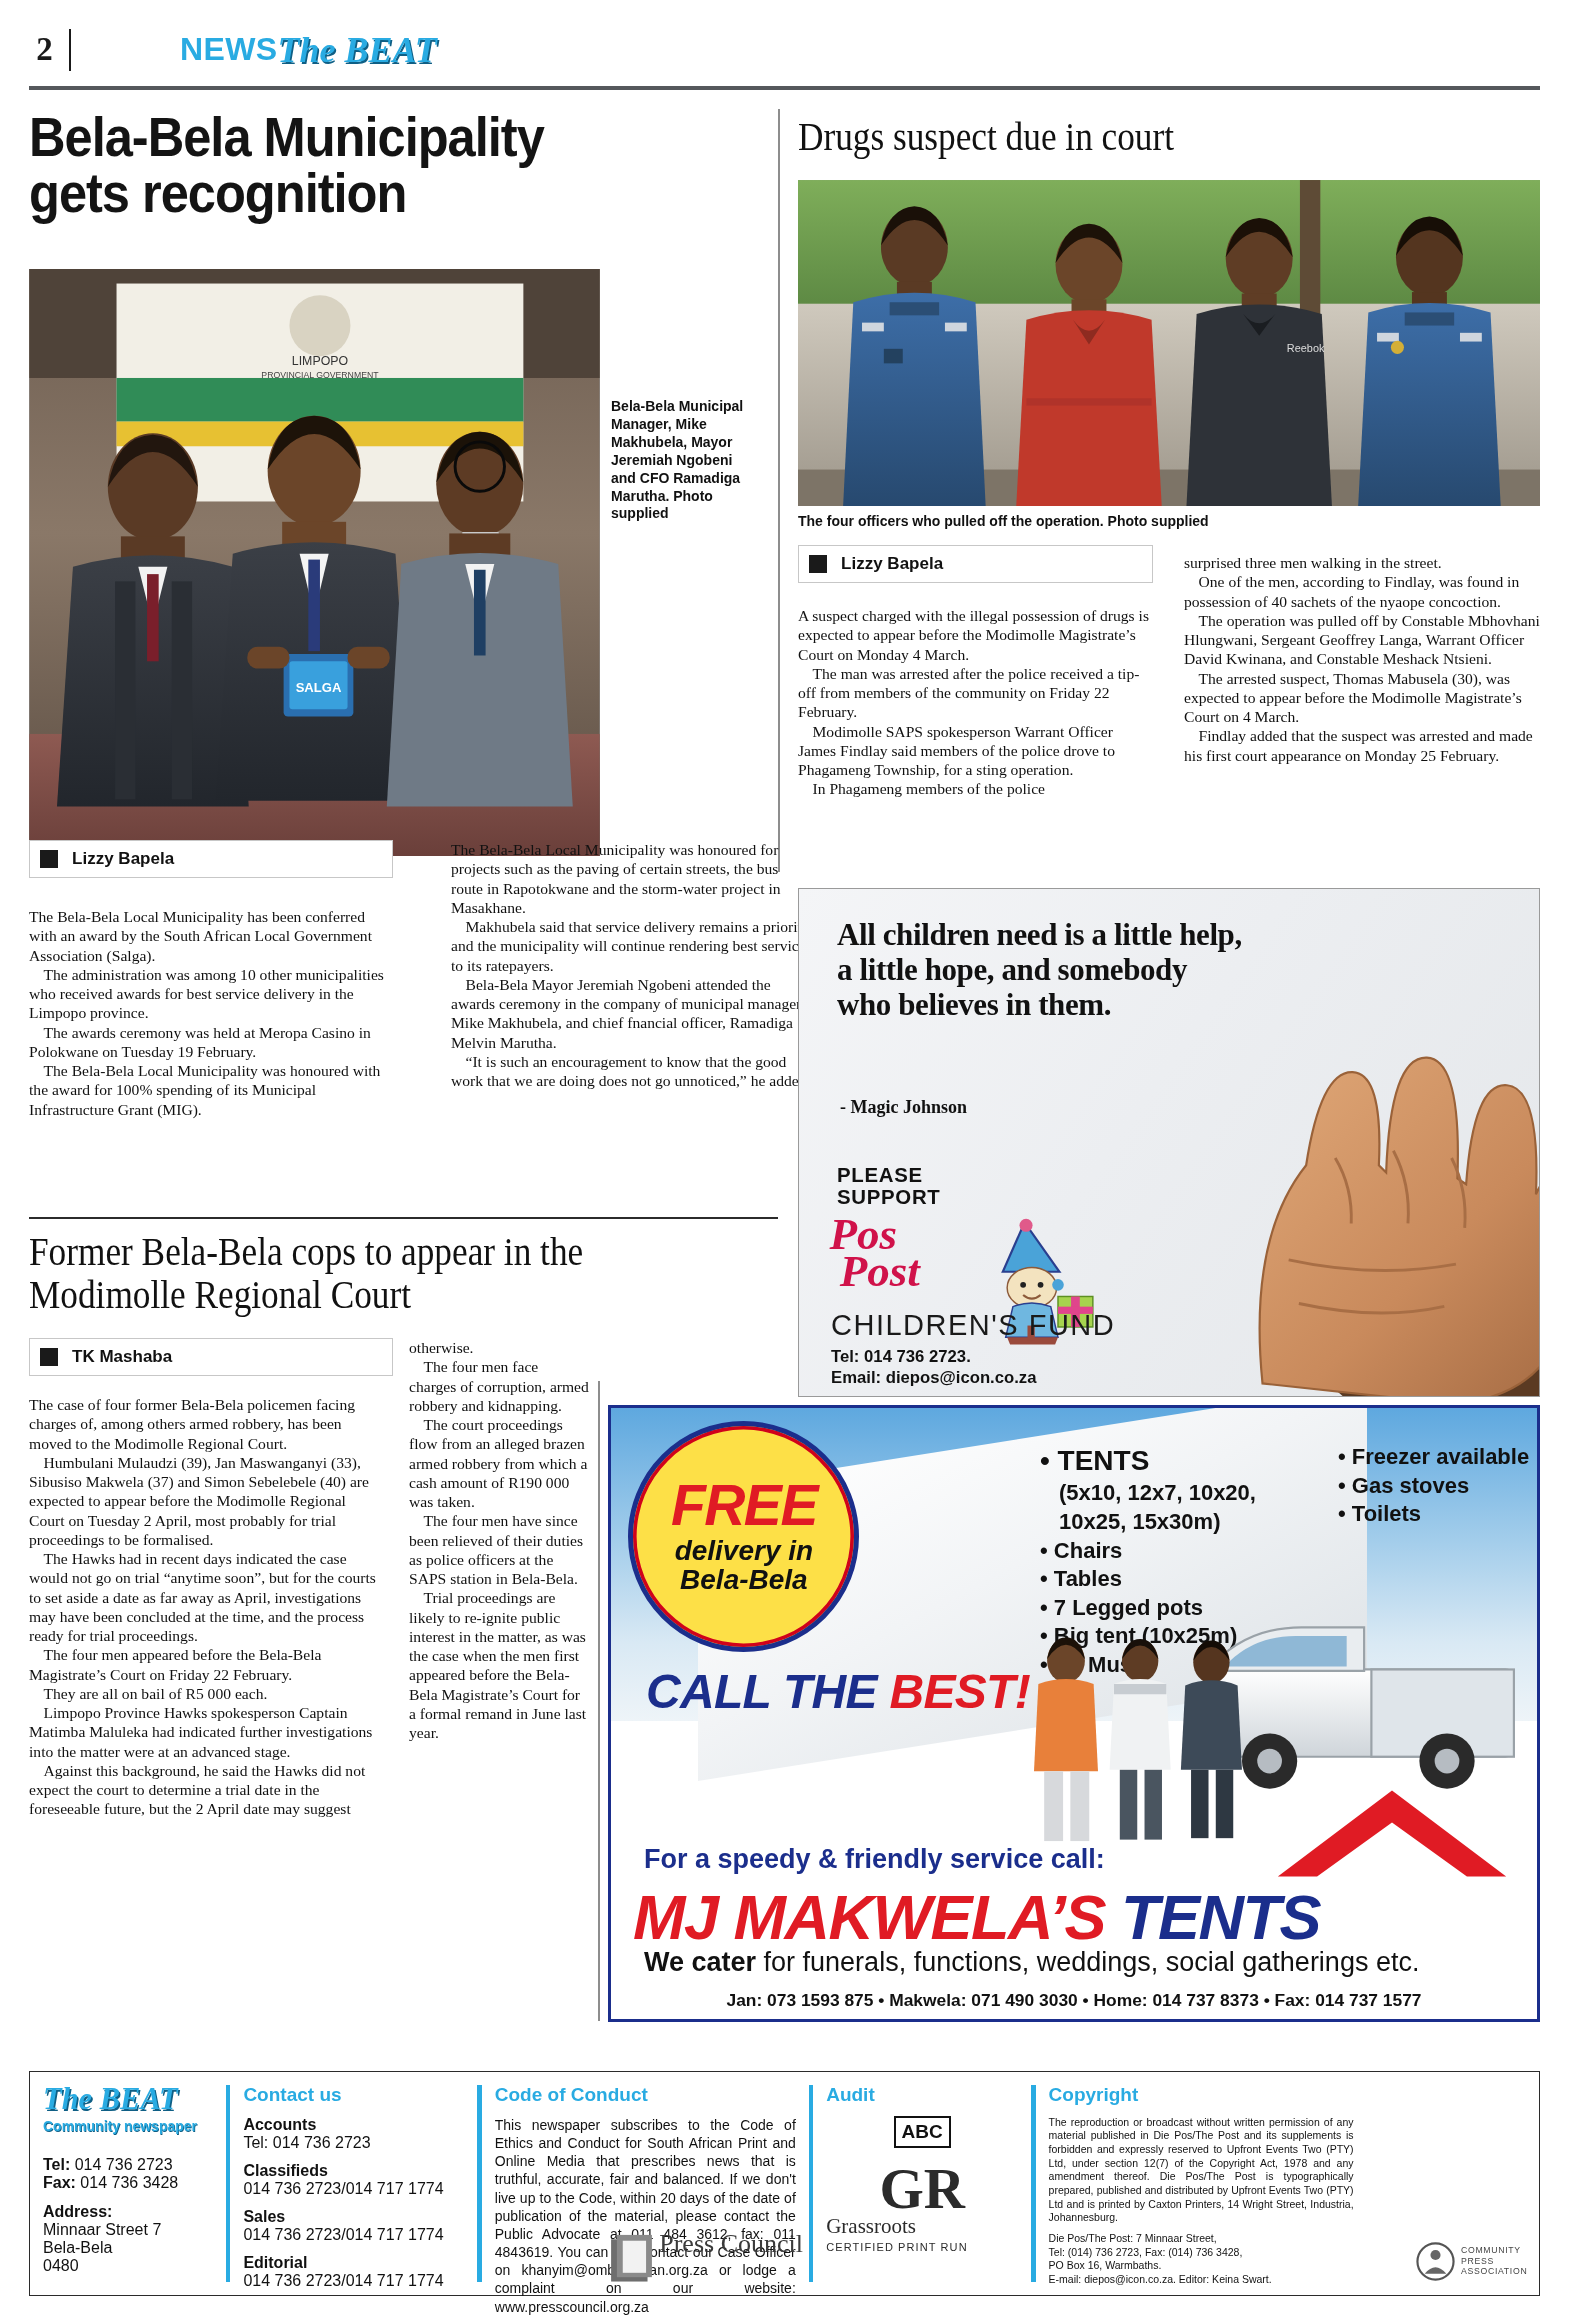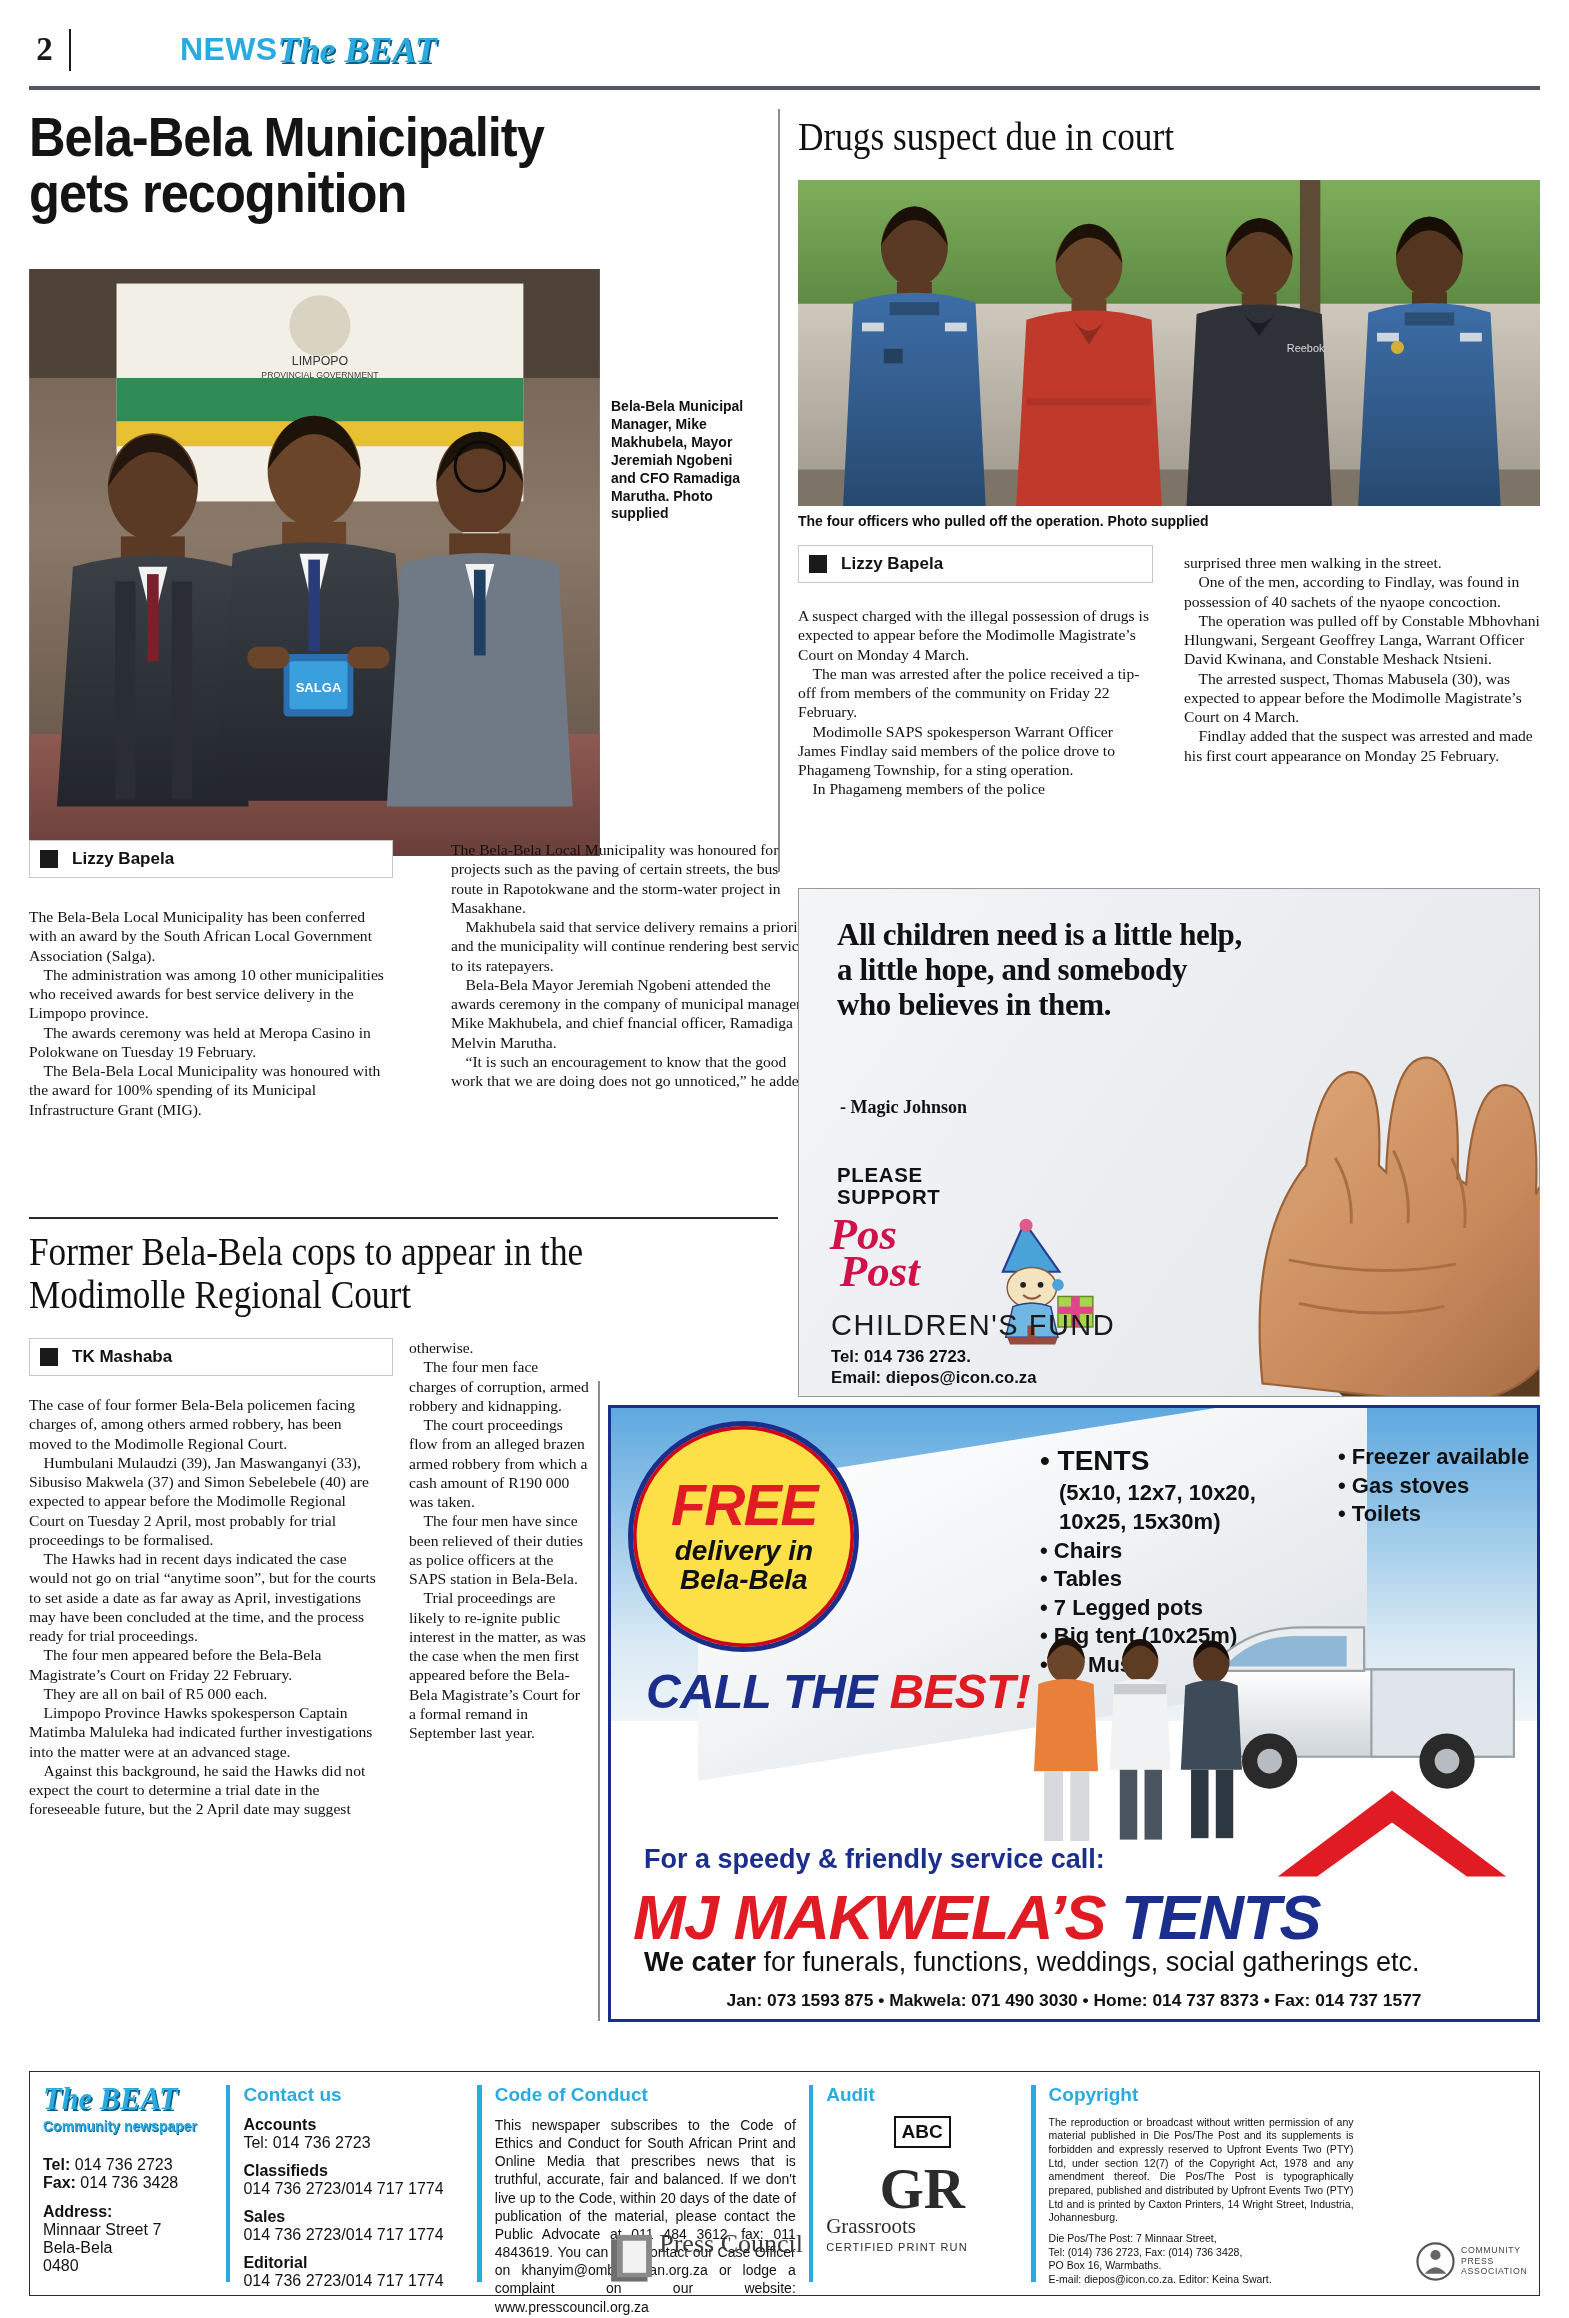--- a/index.html
+++ b/index.html
@@ -589,21 +589,21 @@
   <p>They are all on bail of R5 000 each.</p>
   <p>Limpopo Province Hawks spokesperson Captain Matimba Maluleka had indicated further investigations into the matter were at an advanced stage.</p>
   <p>Against this background, he said the Hawks did not expect the court to determine a trial date in the foreseeable future, but the 2 April date may suggest</p>
 </div>
 
 <div class="body-txt" style="position:absolute;left:409px;top:1338px;width:180px;">
   <p>otherwise.</p>
   <p>The four men face charges of corruption, armed robbery and kidnapping.</p>
   <p>The court proceedings flow from an alleged brazen armed robbery from which a cash amount of R190 000 was taken.</p>
   <p>The four men have since been relieved of their duties as police officers at the SAPS station in Bela-Bela.</p>
-  <p>Trial proceedings are likely to re-ignite public interest in the matter, as was the case when the men first appeared before the Bela-Bela Magistrate’s Court for a formal remand in September last year.</p>
+  <p>Trial proceedings are likely to re-ignite public interest in the matter, as was the case when the men first appeared before the Bela-Bela Magistrate’s Court for a formal remand in June last year.</p>
 </div>
 
 <div class="vrule" style="position:absolute;left:598px;top:1381px;height:640px;"></div>
 
 <div class="ad-tents">
   <div class="tents-sky"></div>
   <div class="tents-canvas"></div>
 
   <div class="free-badge">
     <div class="free">FREE</div>

